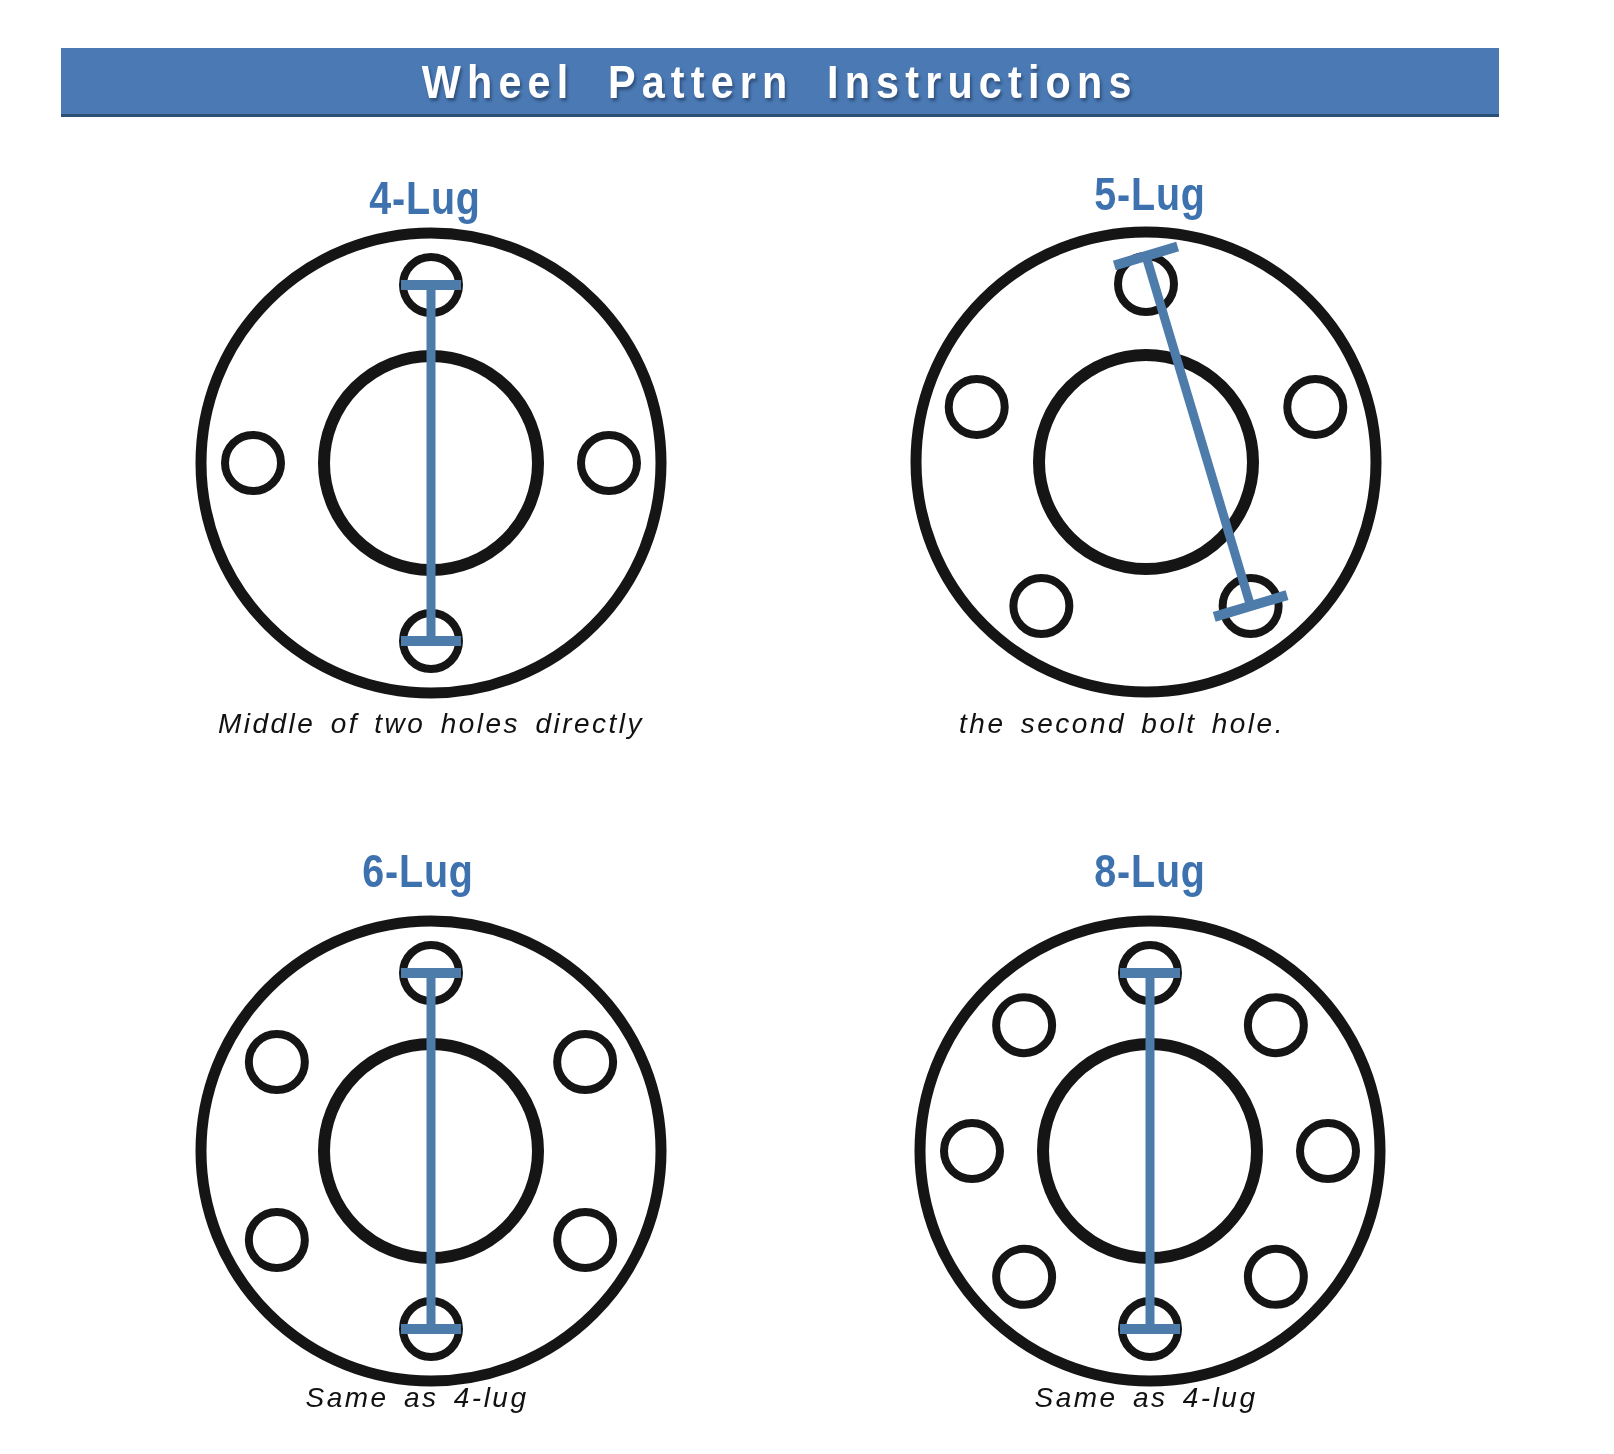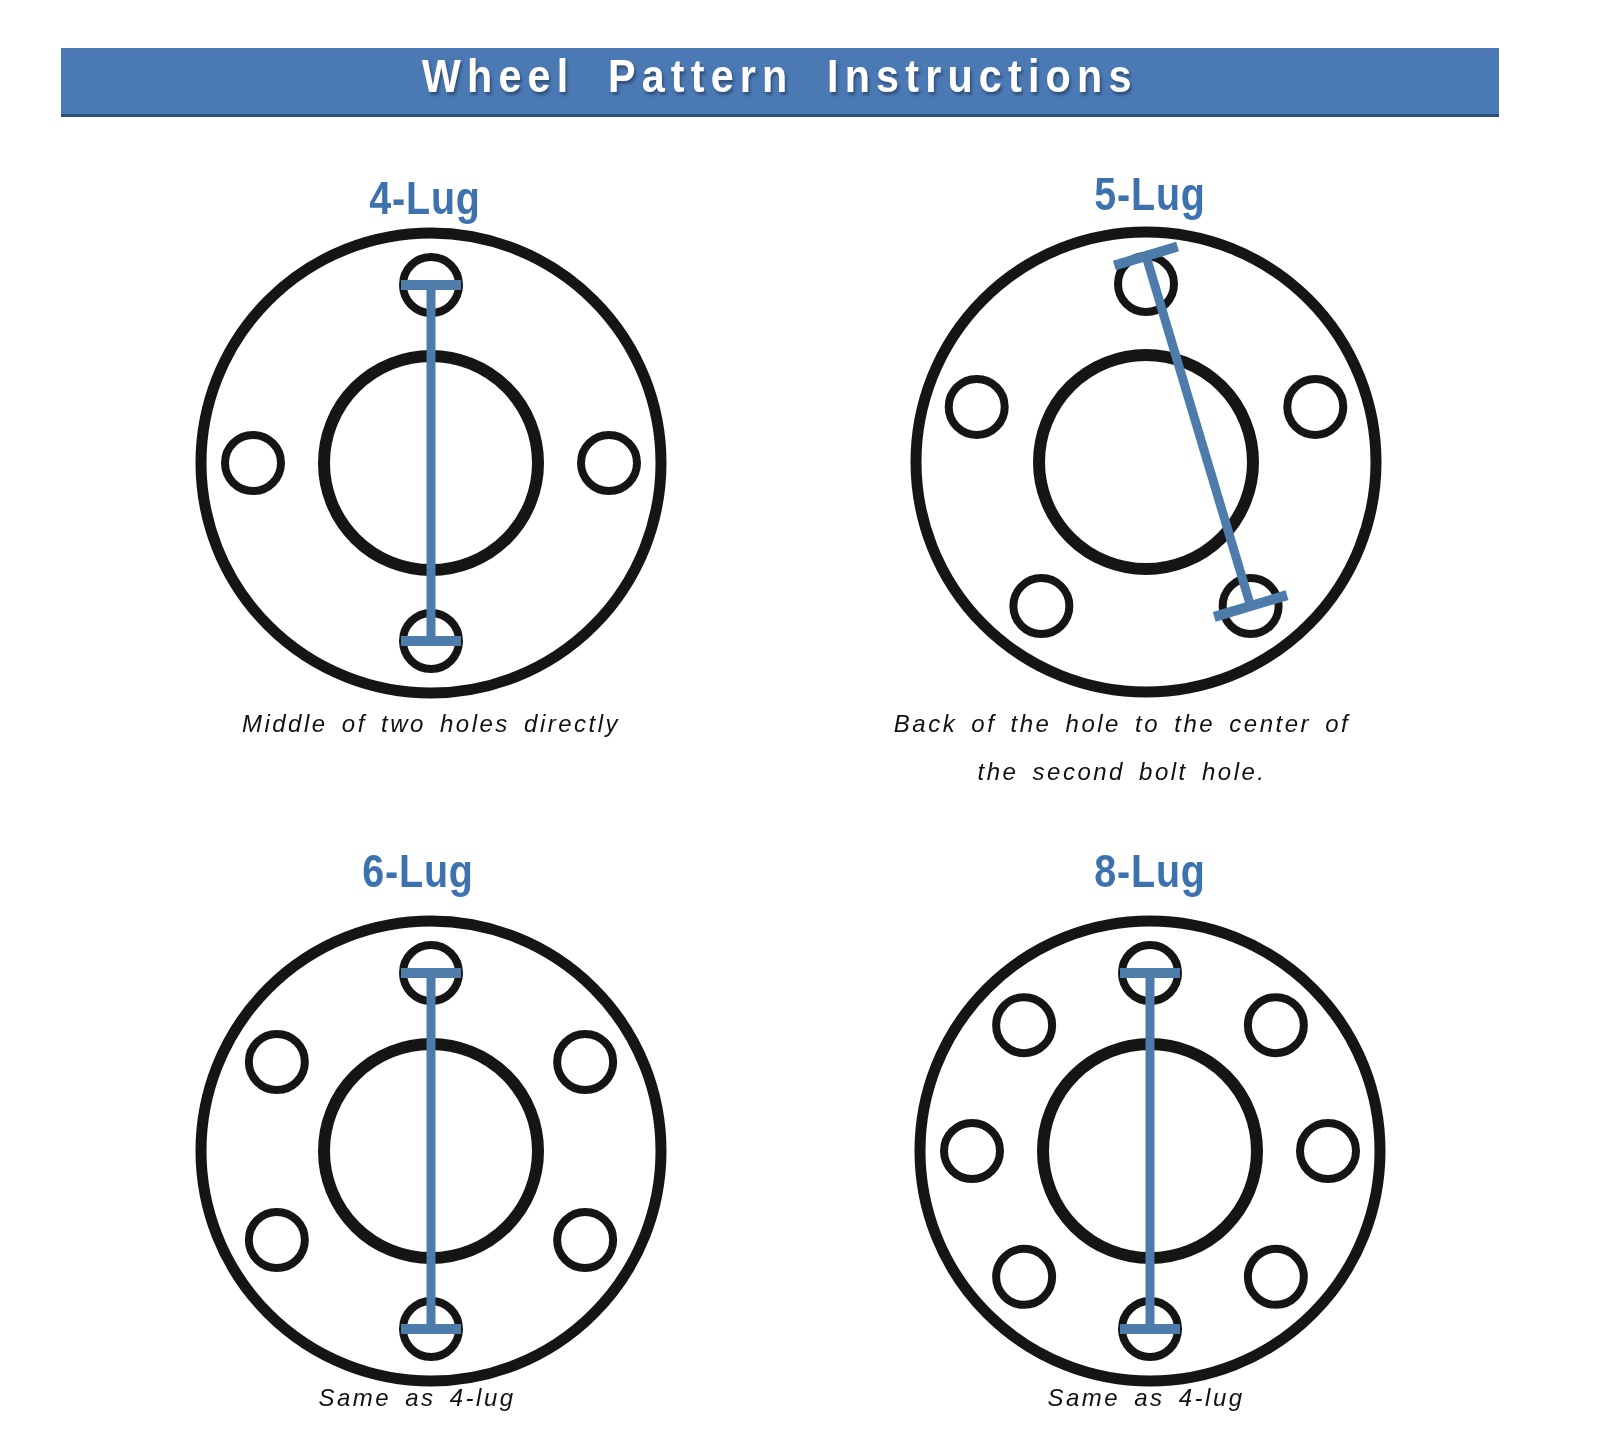--- a/index.html
+++ b/index.html
@@ -5,39 +5,39 @@
   html,body{margin:0;padding:0}
   body{
     width:1614px;height:1454px;position:relative;overflow:hidden;
     background:#ffffff;
     font-family:"Liberation Sans",sans-serif;
   }
   .banner{
     position:absolute;left:61px;top:48px;width:1438px;height:66px;
     background:var(--banner-bg,#4a79b4);
     border-bottom:3px solid var(--banner-edge,#2a5076);
-    display:flex;justify-content:center;
+    display:flex;align-items:center;justify-content:center;
   }
   .banner-text{
     color:#ffffff;font-weight:bold;font-size:47px;
     letter-spacing:7px;word-spacing:18px;white-space:nowrap;
     transform:scaleX(.88);transform-origin:center;
     text-shadow:2px 3px 3px rgba(20,30,50,.45);
   }
   .lug-title{
     position:absolute;width:320px;text-align:center;
     font-weight:bold;font-size:47px;letter-spacing:1px;
     color:var(--heading-blue,#3d72af);
     transform:scaleX(.84);transform-origin:center;
     white-space:nowrap;
   }
   .wheel{position:absolute;width:480px;height:480px}
   .caption{
     position:absolute;text-align:center;font-style:italic;
-    font-size:24px;line-height:48px;letter-spacing:2.5px;word-spacing:5px;
+    font-size:28px;line-height:48px;letter-spacing:2.5px;word-spacing:5px;
     color:var(--caption-color,#111111);white-space:nowrap;
   }
 </style>
 </head>
 <body style="--banner-bg: #4a79b4; --banner-edge: #2a5076; --heading-blue: #3d72af; --caption-color: #111111; background: rgb(255, 255, 255);">
 
 <header class="banner">
   <span class="banner-text">Wheel Pattern Instructions</span>
 </header>
 
@@ -64,21 +64,20 @@
     <circle cx="1.0899356512411444e-14" cy="-178" r="28" fill="#fff" stroke="#151515" stroke-width="8"></circle>
     <circle cx="-169.28805990053732" cy="-55.00502499874066" r="28" fill="#fff" stroke="#151515" stroke-width="8"></circle>
     <circle cx="-104.62577490806024" cy="144.00502499874062" r="28" fill="#fff" stroke="#151515" stroke-width="8"></circle>
     <circle cx="104.62577490806018" cy="144.00502499874068" r="28" fill="#fff" stroke="#151515" stroke-width="8"></circle>
     <circle cx="169.28805990053735" cy="-55.005024998740595" r="28" fill="#fff" stroke="#151515" stroke-width="8"></circle>
     <line x1="0" y1="-206" x2="104.62577490806018" y2="144.00502499874068" stroke="#4d7cab" stroke-width="9"></line>
     <line x1="-31.617593822075964" y1="-196.5486635388309" x2="31.617593822075964" y2="-215.4513364611691" stroke="#4d7cab" stroke-width="10"></line>
     <line x1="68.21763656748786" y1="154.88838213584447" x2="141.0339132486325" y2="133.1216678616369" stroke="#4d7cab" stroke-width="10"></line>
   </svg>
 <div class="caption" style="left:822px;top:700px;width:600px">
-    <div>Back of the hole to the center of</div>
     <div>the second bolt hole.</div>
   </div>
 
 <div class="lug-title" style="left:258px;top:843px">6-Lug</div>
 <svg class="wheel" style="left:191px;top:911px" viewBox="-240 -240 480 480">
     <circle cx="0" cy="0" r="230" fill="#fff" stroke="#151515" stroke-width="11"></circle>
     <circle cx="0" cy="0" r="107" fill="none" stroke="#151515" stroke-width="12"></circle>
     <circle cx="1.0899356512411444e-14" cy="-178" r="28" fill="#fff" stroke="#151515" stroke-width="8"></circle>
     <circle cx="-154.1525218736301" cy="-88.99999999999999" r="28" fill="#fff" stroke="#151515" stroke-width="8"></circle>
     <circle cx="-154.15252187363006" cy="89.00000000000001" r="28" fill="#fff" stroke="#151515" stroke-width="8"></circle>

